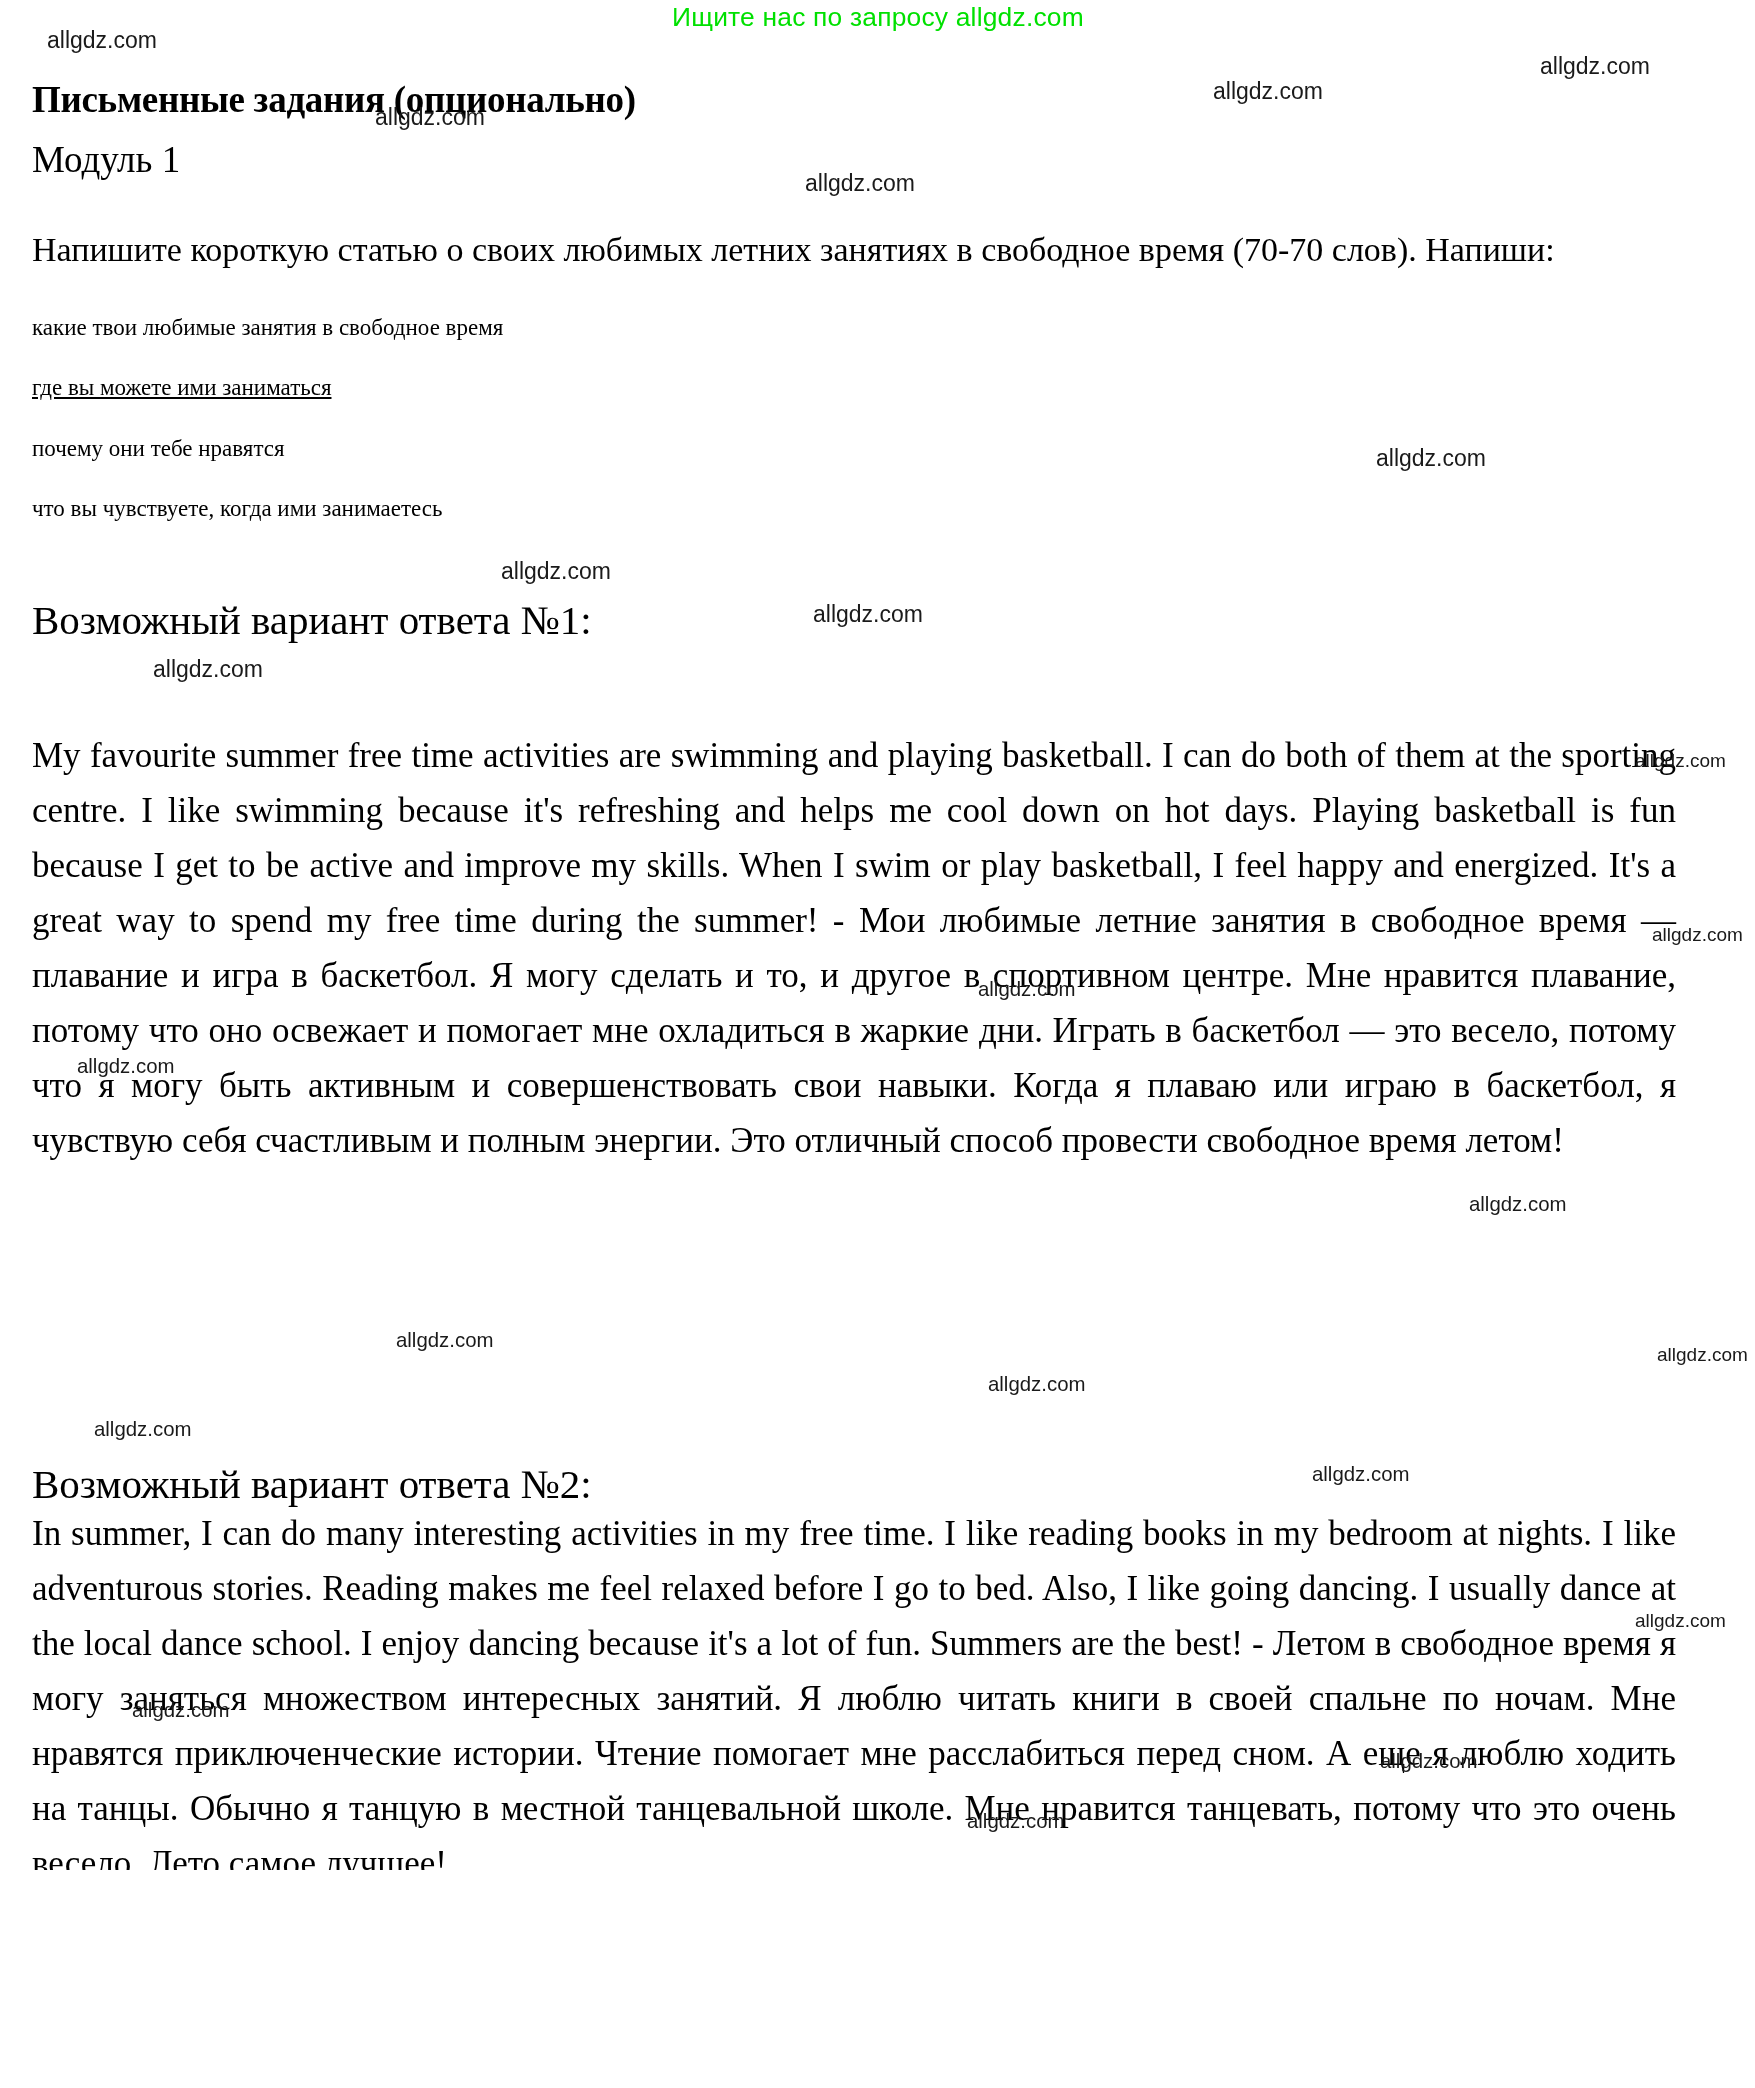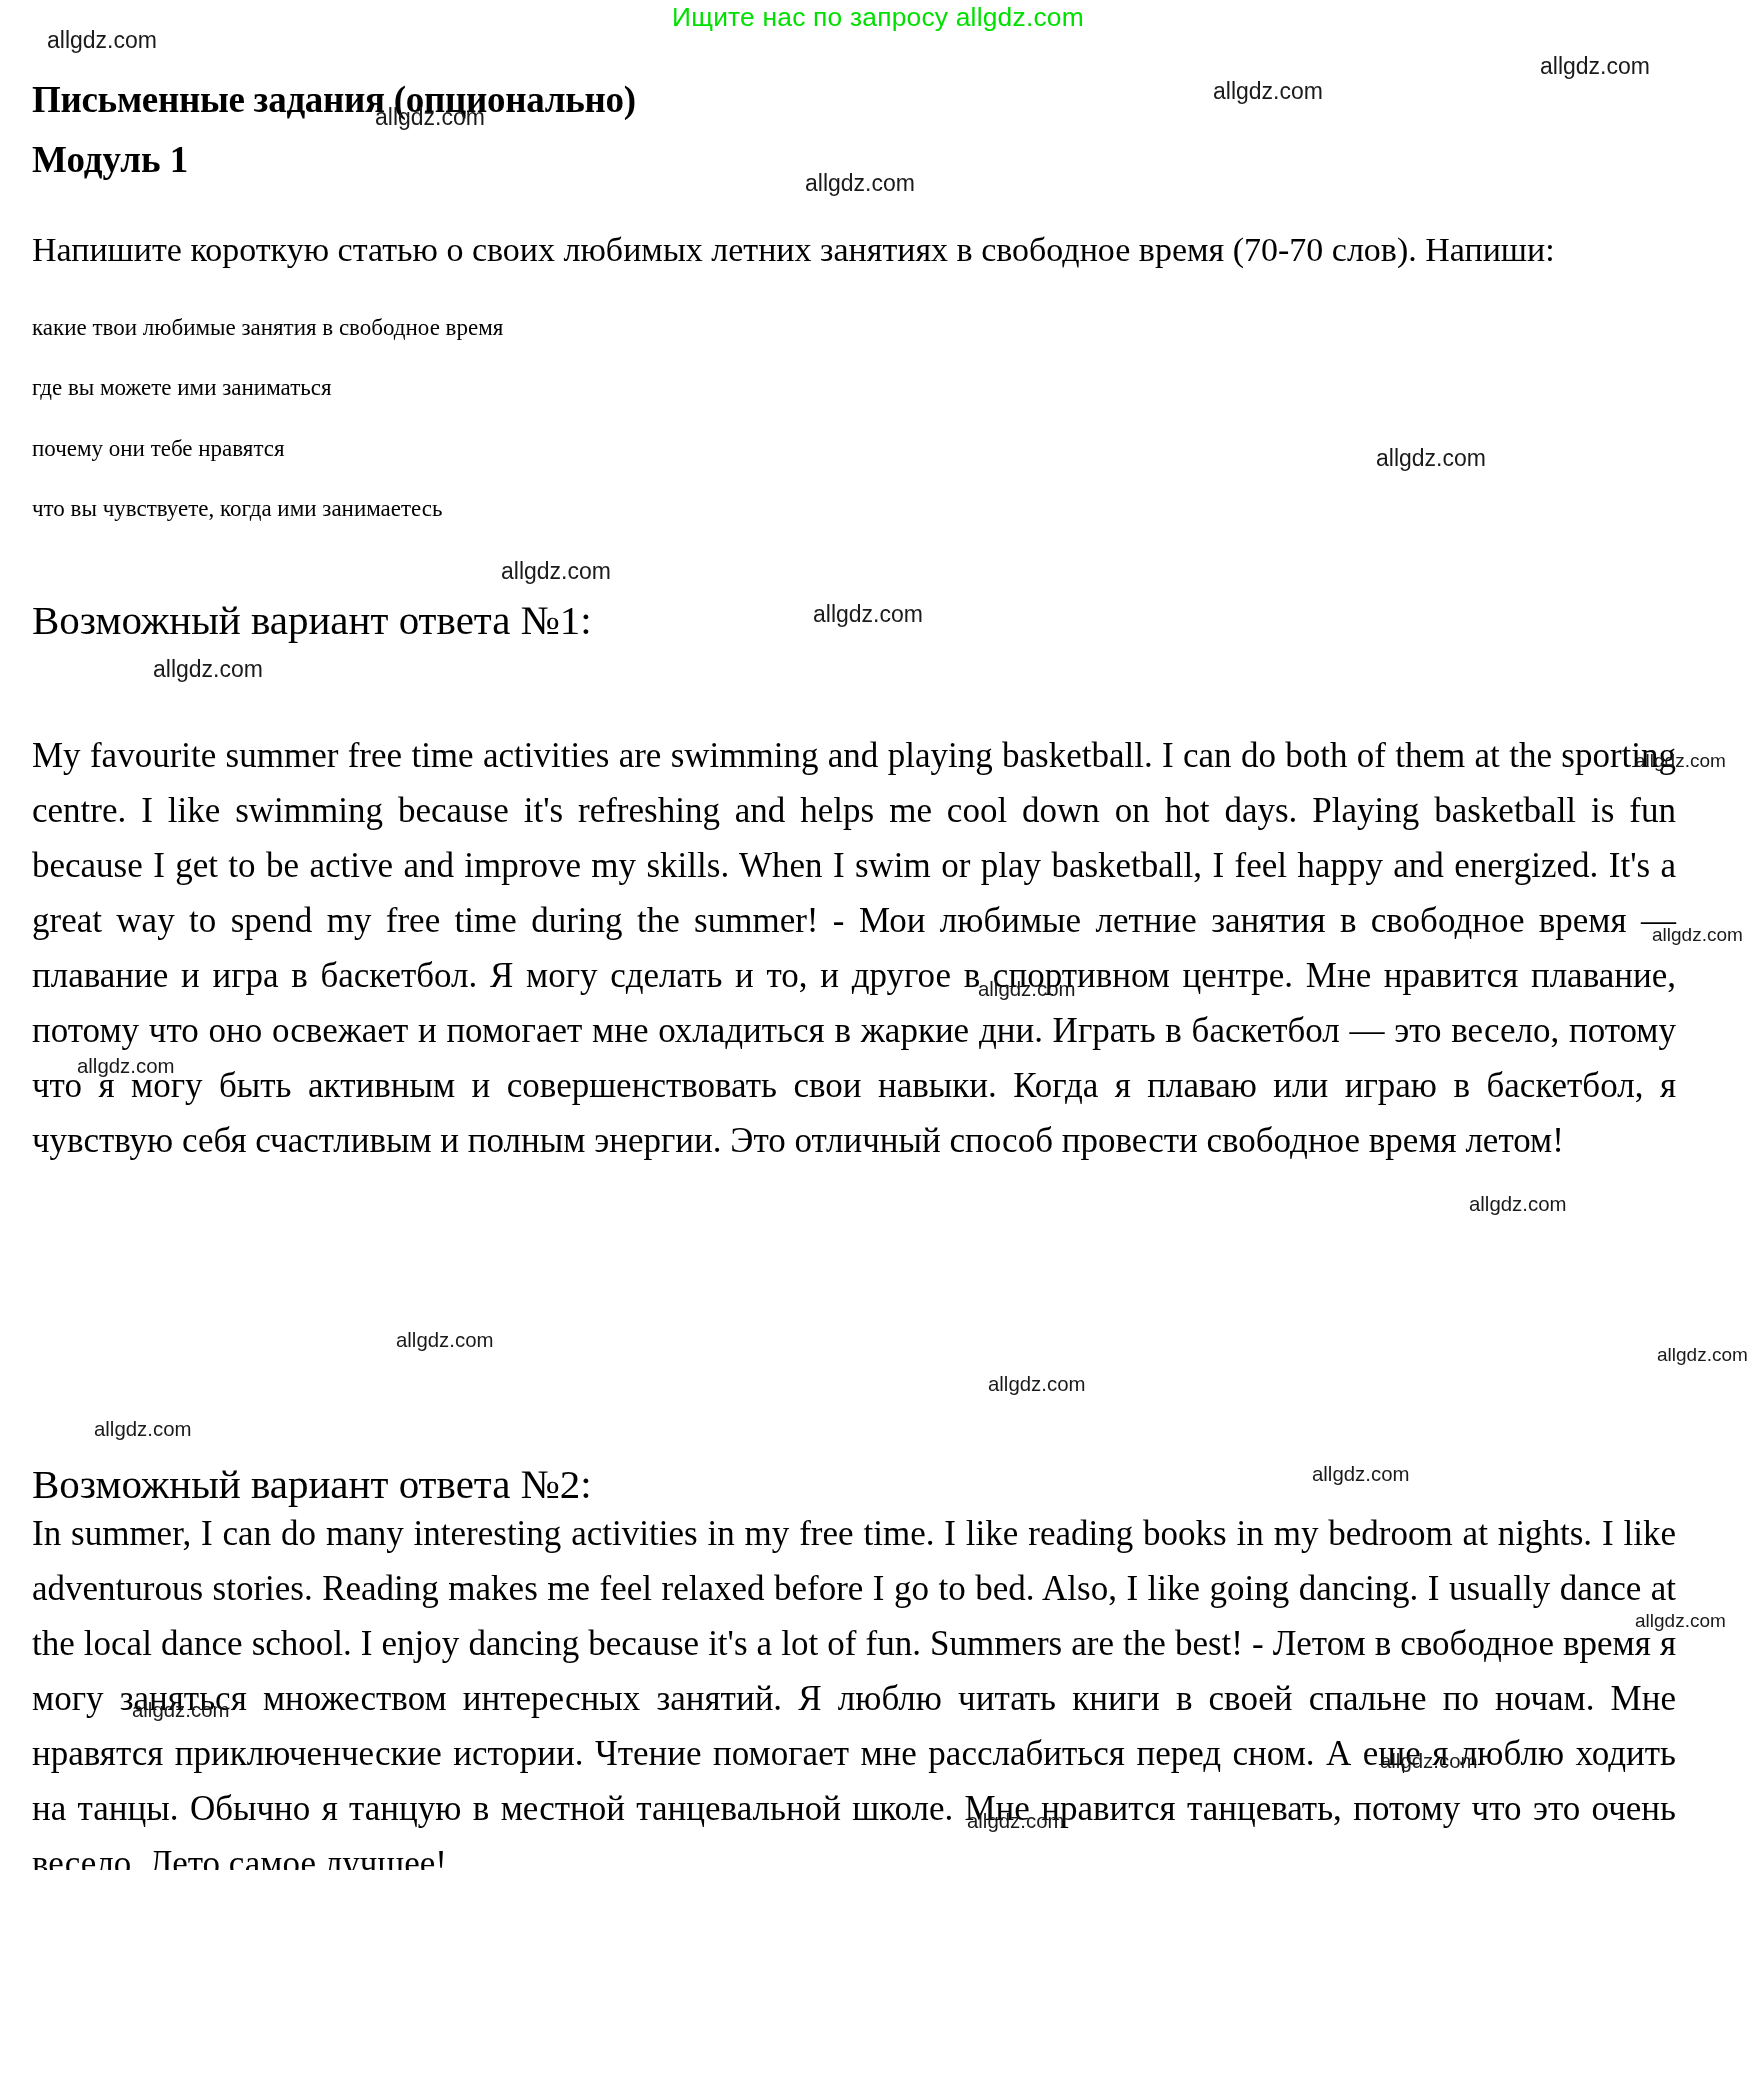--- a/index.html
+++ b/index.html
@@ -46,21 +46,21 @@
     font-weight: bold;
     margin: 0;
     position: absolute;
     top: 78px;
     left: 0;
     letter-spacing: -0.3px;
     white-space: nowrap;
   }
   h2.module {
     font-size: 37px;
-    font-weight: bold;
+    font-weight: normal;
     margin: 0;
     position: absolute;
     top: 138px;
     left: 0;
     white-space: nowrap;
   }
 
   .intro {
     position: absolute;
     top: 196px;
@@ -72,21 +72,21 @@
   }
 
   .task-item {
     position: absolute;
     left: 0;
     font-size: 23px;
     line-height: 1.1;
     white-space: nowrap;
   }
   .task-1 { top: 315px; }
-  .task-2 { top: 375px; }
+  .task-2 { top: 375px; text-decoration: underline; }
   .task-3 { top: 436px; }
   .task-4 { top: 496px; }
 
   .answer-head {
     position: absolute;
     left: 0;
     font-size: 41px;
     white-space: nowrap;
   }
   .answer-head-1 { top: 596px; }

